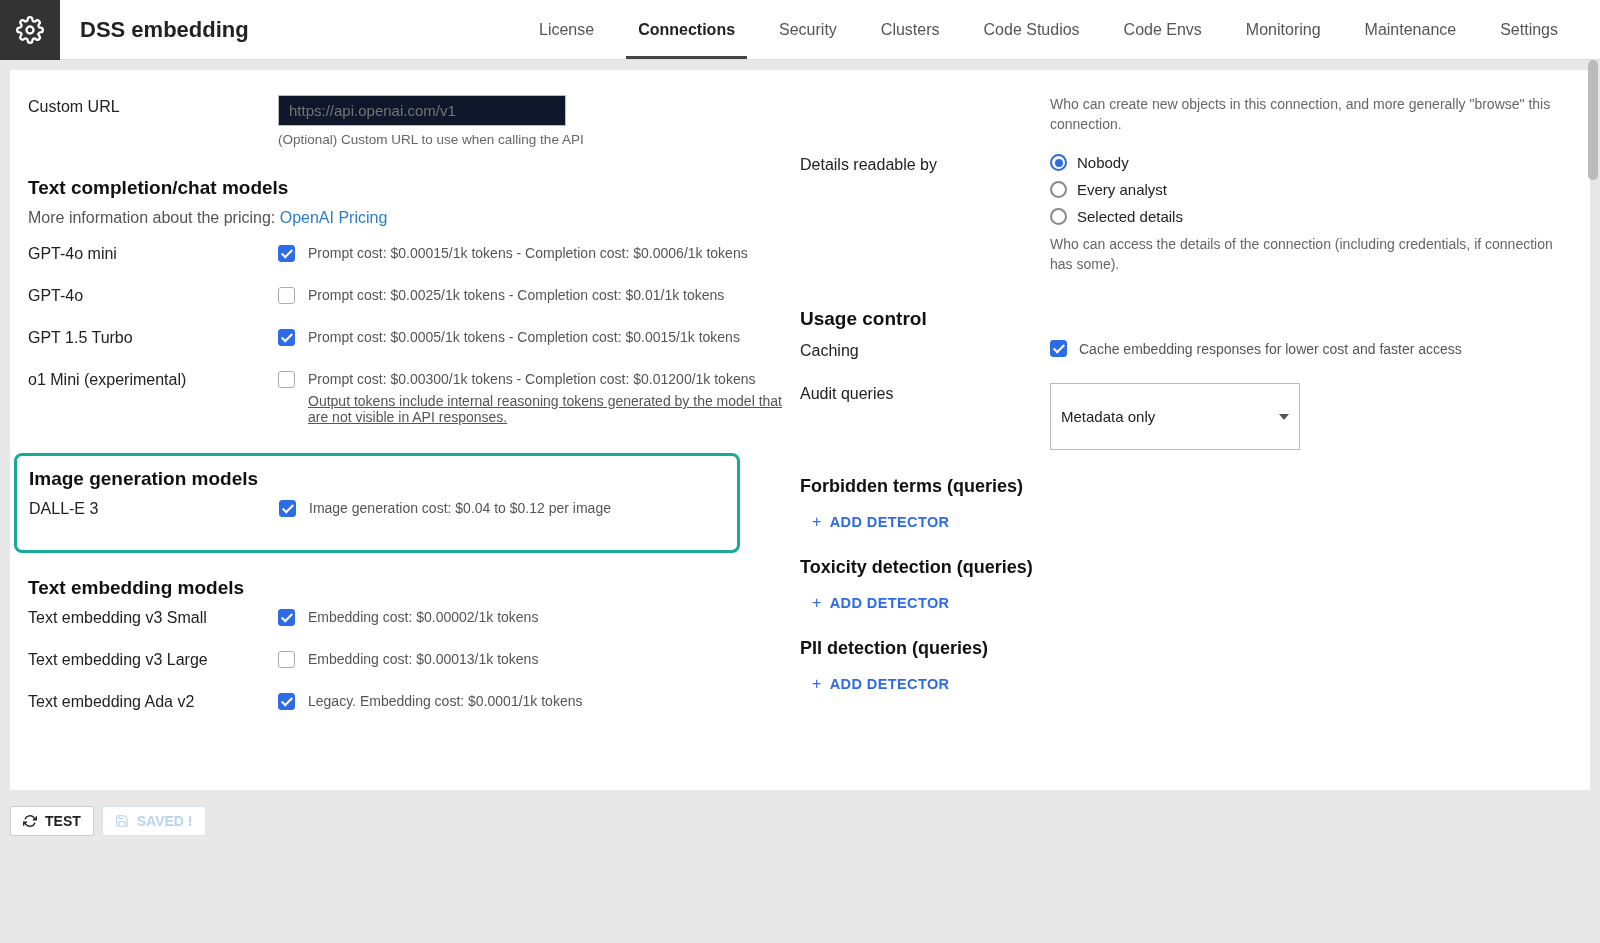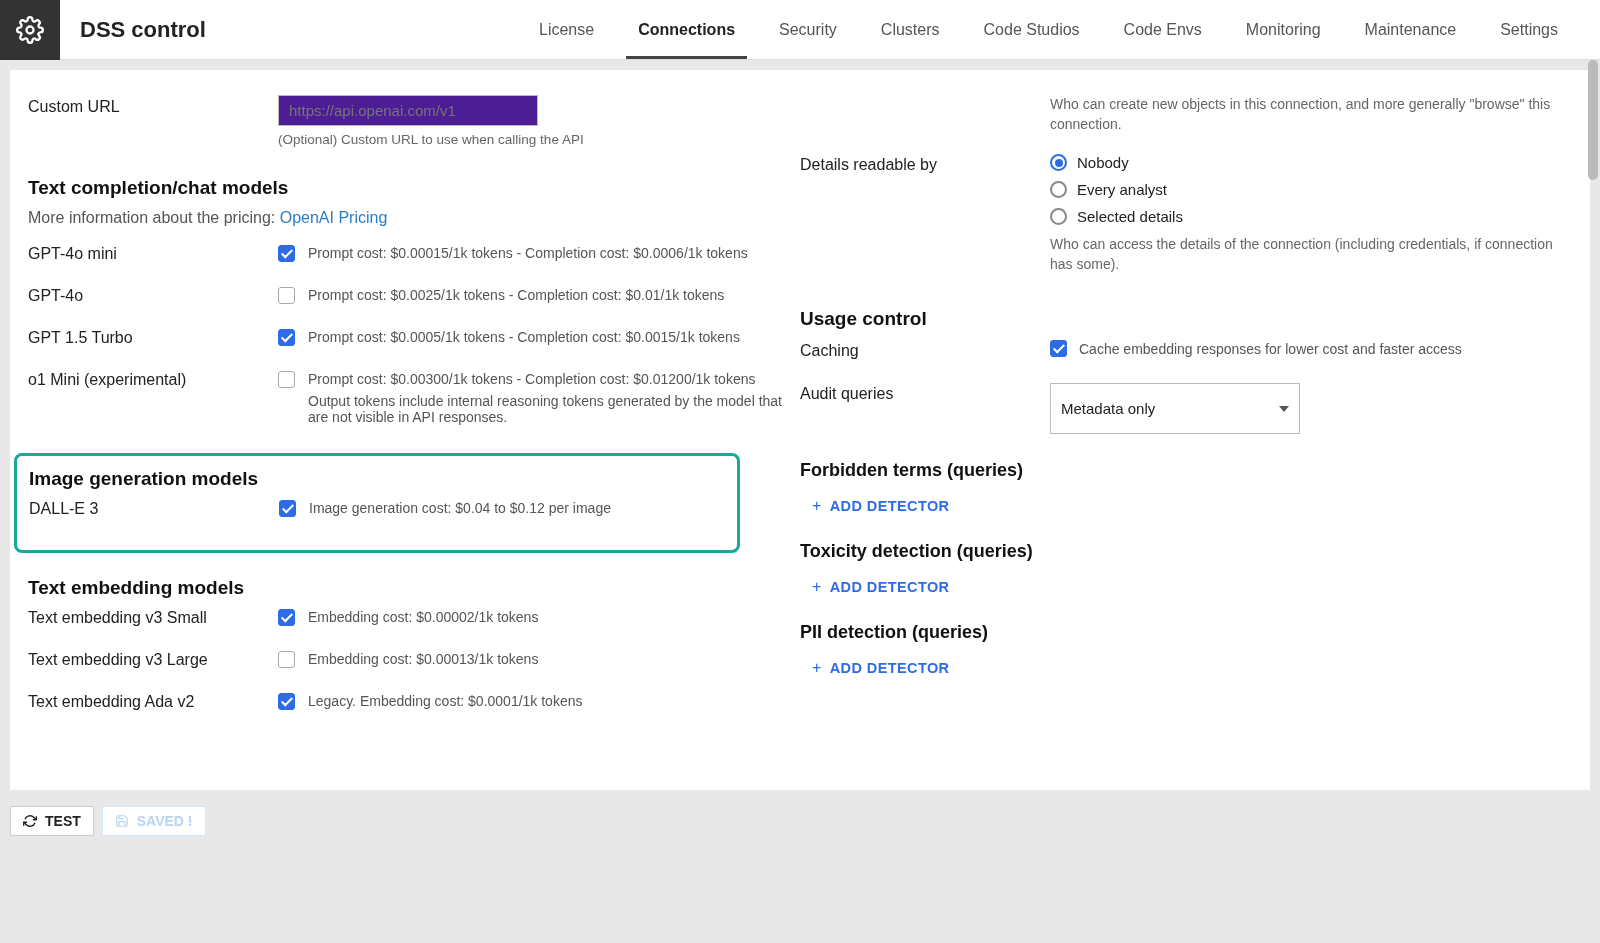--- a/index.html
+++ b/index.html
@@ -76,26 +76,26 @@
   }
   .row-label {
     width: 250px;
     flex-shrink: 0;
     font-size: 16px;
     color: #222;
     padding-top: 3px;
   }
   .row-value { flex: 1; }
   .text-input {
-    width: 260px;
+    width: 288px;
     padding: 6px 10px;
     border: 1px solid #bbb;
     font-size: 15px;
     color: #888;
-    background: #4c1d95;
+    background: #0f172a;
   }
   .helper {
     font-size: 13.5px;
     color: #666;
     margin-top: 6px;
   }
   .section-title {
     font-size: 19px;
     font-weight: 700;
     margin-top: 30px;
@@ -209,21 +209,21 @@
   .cache-row {
     display: flex;
     align-items: center;
     margin-bottom: 12px;
   }
   .cache-row .chk { margin-right: 12px; flex-shrink: 0; }
   .cache-text { font-size: 14px; color: #555; }
   .select-box {
     width: 250px;
     border: 1px solid #bbb;
-    padding: 16px 10px;
+    padding: 24px 10px;
     font-size: 15px;
     display: flex;
     align-items: center;
     justify-content: space-between;
     cursor: pointer;
     background: #fff;
   }
   .select-box .caret {
     width: 0; height: 0;
     border-left: 5px solid transparent;
@@ -285,21 +285,21 @@
 </head>
 <body>
 
 <div class="header">
   <div class="gear-box">
     <svg viewBox="0 0 24 24">
         <circle cx="12" cy="12" r="3"></circle>
         <path d="M19.4 15a1.7 1.7 0 0 0 .34 1.87l.06.06a2 2 0 1 1-2.83 2.83l-.06-.06a1.7 1.7 0 0 0-1.87-.34 1.7 1.7 0 0 0-1 1.56V21a2 2 0 1 1-4 0v-.09a1.7 1.7 0 0 0-1.11-1.56 1.7 1.7 0 0 0-1.87.34l-.06.06a2 2 0 1 1-2.83-2.83l.06-.06a1.7 1.7 0 0 0 .34-1.87 1.7 1.7 0 0 0-1.56-1H3a2 2 0 1 1 0-4h.09a1.7 1.7 0 0 0 1.56-1.11 1.7 1.7 0 0 0-.34-1.87l-.06-.06a2 2 0 1 1 2.83-2.83l.06.06a1.7 1.7 0 0 0 1.87.34H9a1.7 1.7 0 0 0 1-1.56V3a2 2 0 1 1 4 0v.09a1.7 1.7 0 0 0 1 1.56 1.7 1.7 0 0 0 1.87-.34l.06-.06a2 2 0 1 1 2.83 2.83l-.06.06a1.7 1.7 0 0 0-.34 1.87V9a1.7 1.7 0 0 0 1.56 1H21a2 2 0 1 1 0 4h-.09a1.7 1.7 0 0 0-1.56 1z"></path>
       </svg>
   </div>
-  <div class="title">DSS control</div>
+  <div class="title">DSS embedding</div>
   <div class="tabs" id="tabs">
       <div class="tab">License</div>
       <div class="tab active">Connections</div>
       <div class="tab">Security</div>
       <div class="tab">Clusters</div>
       <div class="tab">Code Studios</div>
       <div class="tab">Code Envs</div>
       <div class="tab">Monitoring</div>
       <div class="tab">Maintenance</div>
       <div class="tab">Settings</div>
@@ -335,21 +335,21 @@
             <div class="cost-text">Prompt cost: $0.0025/1k tokens - Completion cost: $0.01/1k tokens</div>
           </div>
           <div class="model-row">
             <div class="model-name">GPT 1.5 Turbo</div>
             <div class="check-wrap"><span class="chk checked"></span></div>
             <div class="cost-text">Prompt cost: $0.0005/1k tokens - Completion cost: $0.0015/1k tokens</div>
           </div>
           <div class="model-row">
             <div class="model-name">o1 Mini (experimental)</div>
             <div class="check-wrap"><span class="chk"></span></div>
-            <div class="cost-text">Prompt cost: $0.00300/1k tokens - Completion cost: $0.01200/1k tokens<div style="margin-top: 6px;">Output tokens include internal reasoning tokens generated by the model that are not visible in API responses.</div></div>
+            <div class="cost-text">Prompt cost: $0.00300/1k tokens - Completion cost: $0.01200/1k tokens<div style="margin-top: 6px; text-decoration: underline;">Output tokens include internal reasoning tokens generated by the model that are not visible in API responses.</div></div>
           </div>
         </div>
 
       <div class="highlight-box">
         <div class="section-title">Image generation models</div>
         <div id="image-models">
             <div class="model-row">
               <div class="model-name">DALL-E 3</div>
               <div class="check-wrap"><span class="chk checked"></span></div>
               <div class="cost-text">Image generation cost: $0.04 to $0.12 per image</div>

